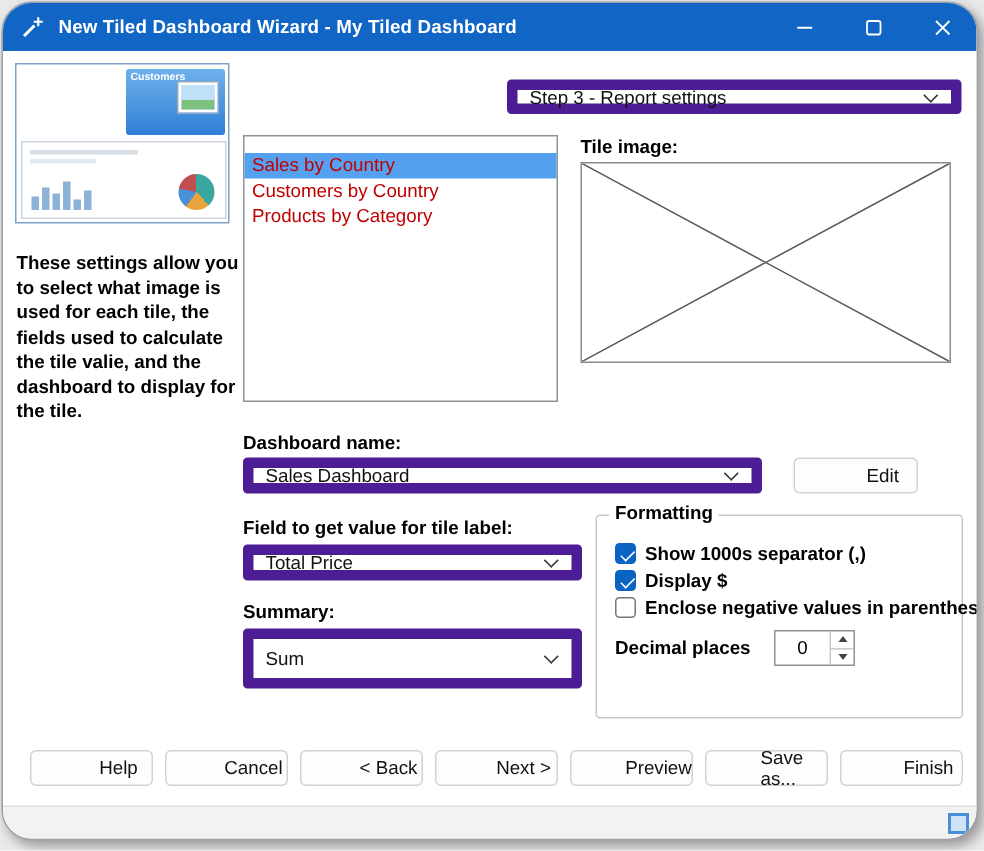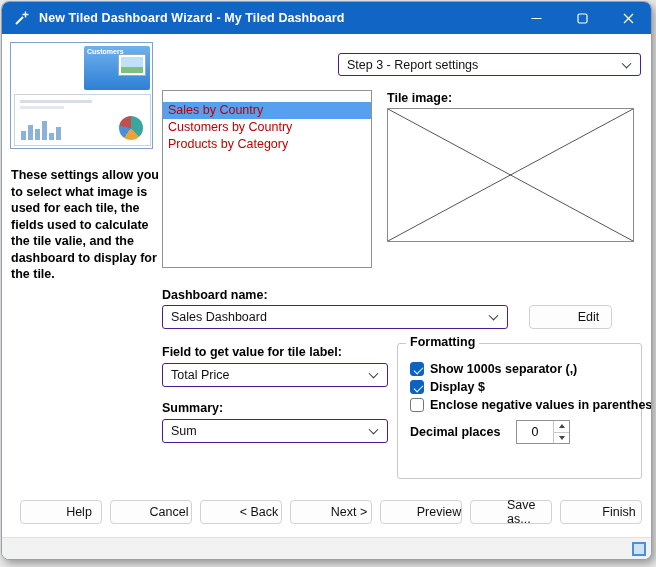--- a/index.html
+++ b/index.html
@@ -1,36 +1,36 @@
 <!DOCTYPE html>
 <html><head>
 <meta charset="utf-8">
 <style>
   * { margin:0; padding:0; box-sizing:border-box; }
   html,body { width:656px; height:567px; }
   body { background:#e9e9e9; font-family:"Liberation Sans",sans-serif; position:relative; overflow:hidden; }
 
   .window { position:absolute; left:1px; top:1px; width:651px; height:559px; background:#fff;
-            border:1px solid #9aa0a6; border-radius:8px; overflow:hidden;
+            border:1px solid #9aa0a6; border-radius:20px; overflow:hidden;
             box-shadow:3px 4px 8px rgba(0,0,0,.35); }
 
   
   .titlebar { height:32px; background:#1065c5; display:flex; align-items:center; padding-left:12px; gap:9px; color:#fff; }
   .titlebar .title { font-size:12.5px; font-weight:700; letter-spacing:.1px; }
   .win-controls { margin-left:auto; display:flex; height:100%; }
   .win-btn { width:46px; height:100%; display:flex; align-items:center; justify-content:center; }
 
   .content { position:relative; height:503px; background:#fff; }
 
   .bottom-strip { height:23px; background:#f2f2f2; border-top:1px solid #e2e2e2; position:relative; }
   .grip { position:absolute; right:5px; top:4px; width:14px; height:14px; background:#cfe3f8; border:2px solid #4a90d9; }
 
   .label { position:absolute; font-size:12.5px; font-weight:700; color:#000; white-space:nowrap; }
 
-  .combo { position:absolute; background:#fff; border:1px solid #4c1d95; border-radius:3px; font-size:12.5px;
+  .combo { position:absolute; background:#fff; border:7px solid #4c1d95; border-radius:3px; font-size:12.5px;
            display:flex; align-items:center; padding:0 24px 0 8px; color:#111; }
   .combo .chev { position:absolute; right:10px; top:50%; width:7px; height:7px;
                  border-right:1.6px solid #333; border-bottom:1.6px solid #333;
                  transform:translateY(-70%) rotate(45deg); }
 
   .btn { position:absolute; width:82px; height:24px; background:#fdfdfd; border:1px solid #d2d2d2; border-radius:4px;
          font-size:12.5px; display:flex; align-items:center; justify-content:center; color:#111;padding-left:36px; }
 
   
   .listbox { position:absolute; left:160px; top:56px; width:210px; height:178px;
@@ -166,21 +166,21 @@
     </div>
     <div class="btn" style="left:527px; top:271px; width:83px;">Edit</div>
 
     <div class="label" style="left:160px; top:311px;">Field to get value for tile label:</div>
     <div class="combo" style="left:160px; top:329px; width:226px; height:24px;">
       <span>Total Price</span>
       <span class="chev"></span>
     </div>
 
     <div class="label" style="left:160px; top:367px;">Summary:</div>
-    <div class="combo" style="left:160px; top:385px; width:226px; height:24px;">
+    <div class="combo" style="left:160px; top:385px; width:226px; height:40px;">
       <span>Sum</span>
       <span class="chev"></span>
     </div>
 
     <div class="groupbox">
       <div class="legend">Formatting</div>
 
       <div class="cbx-row" style="top:18px;">
         <span class="cbx on"></span>
         <span>Show 1000s separator (,)</span>

